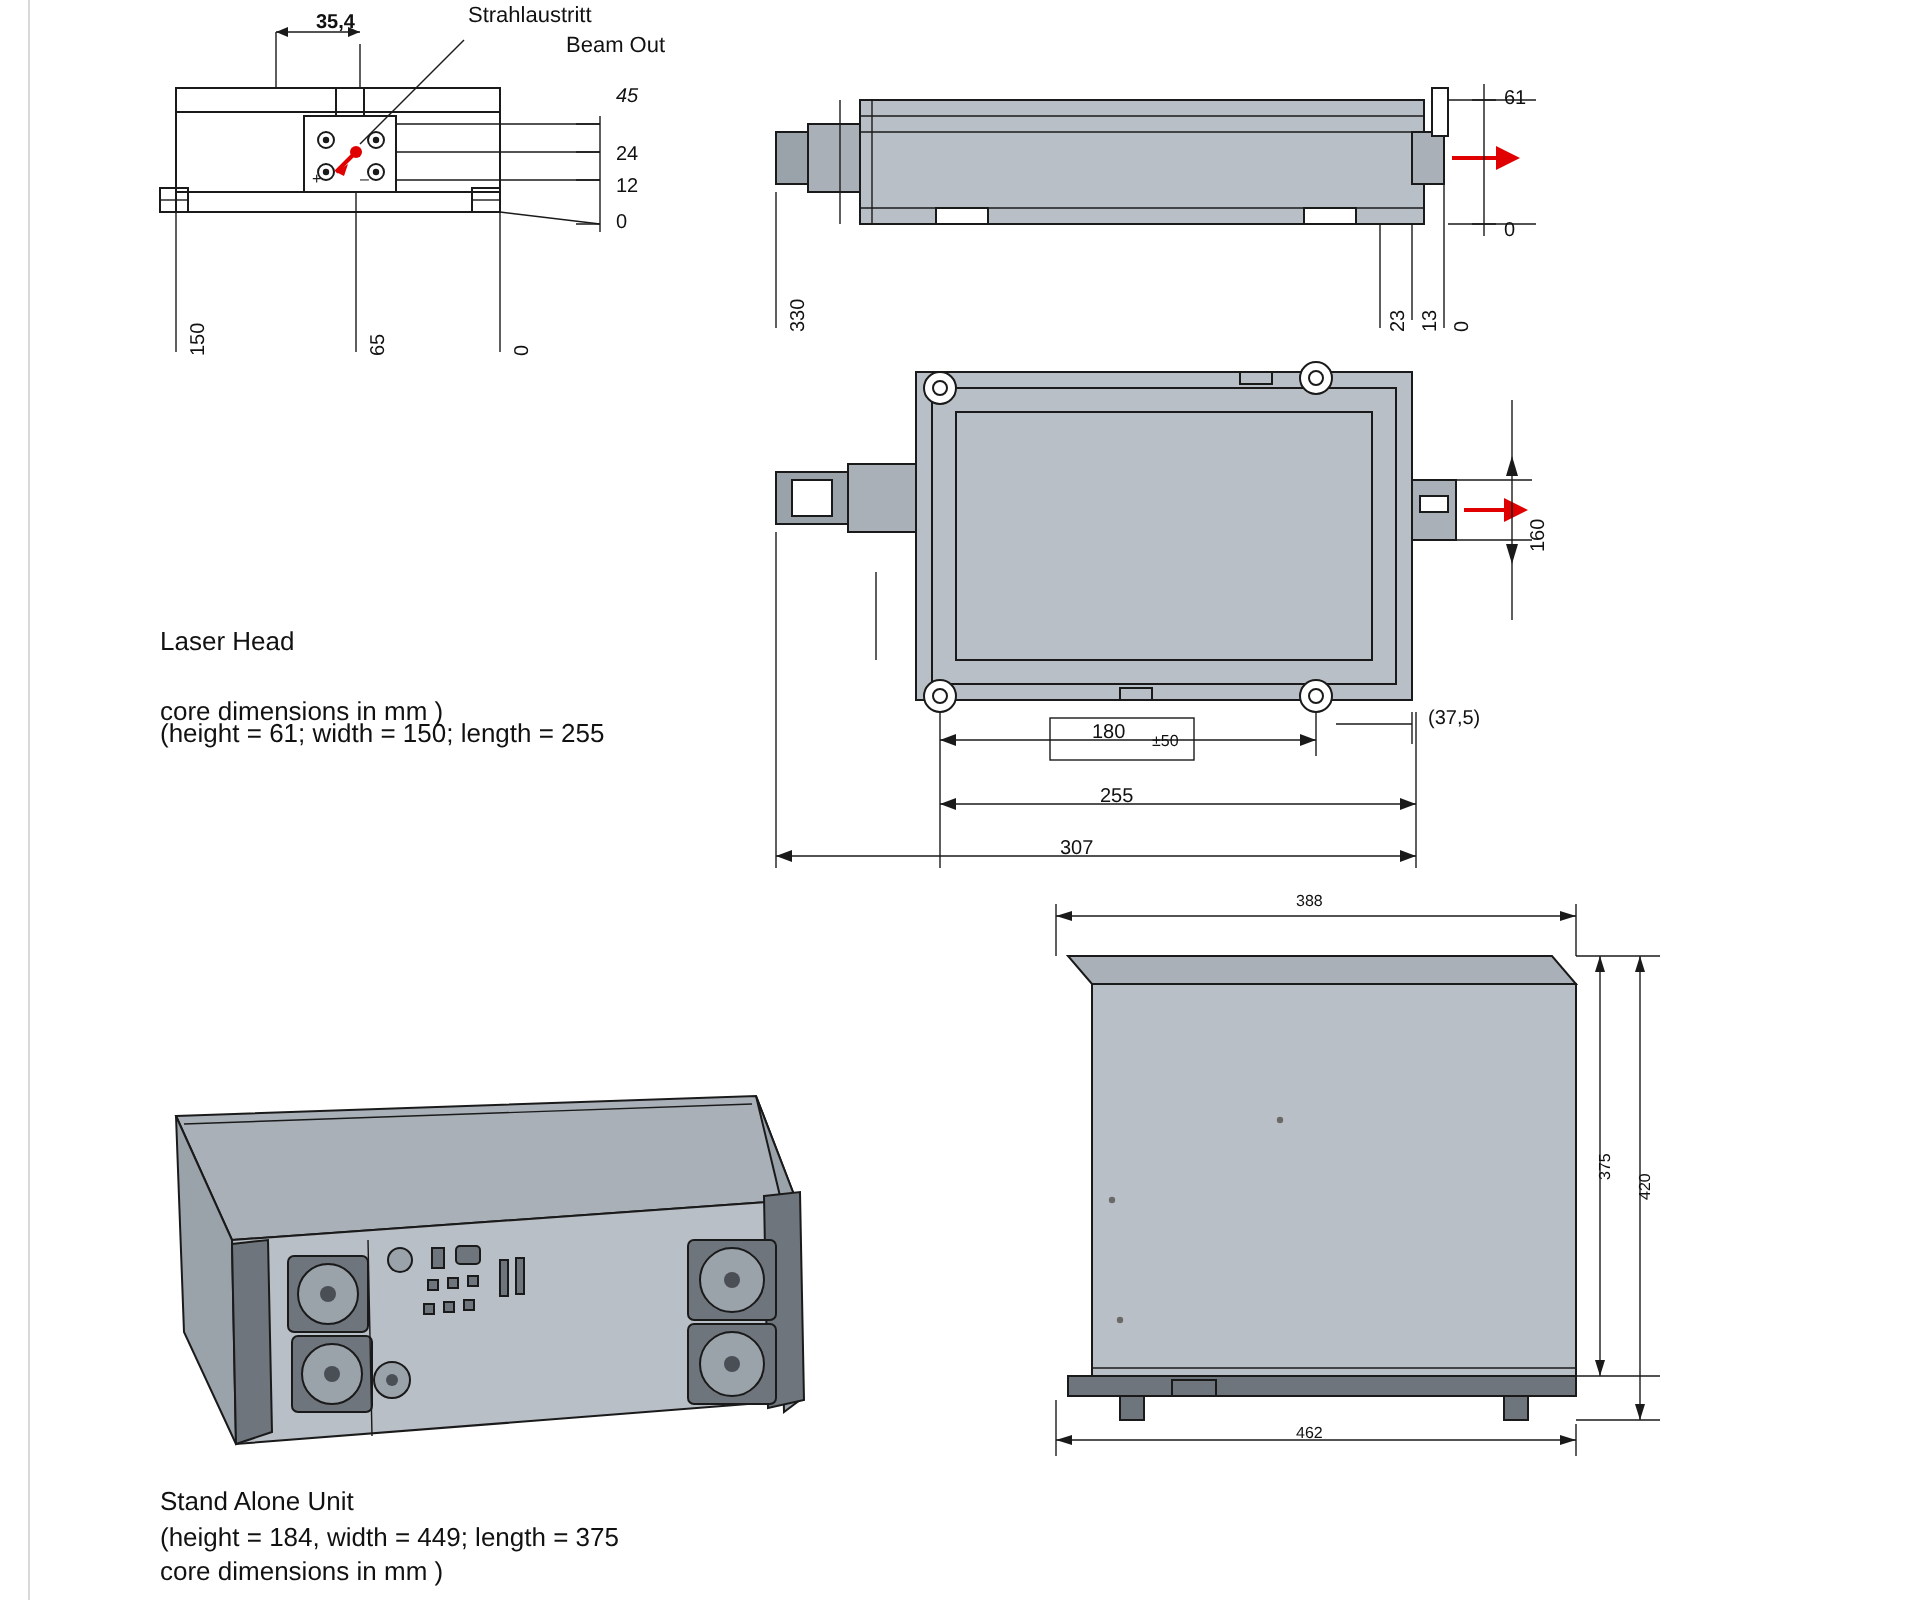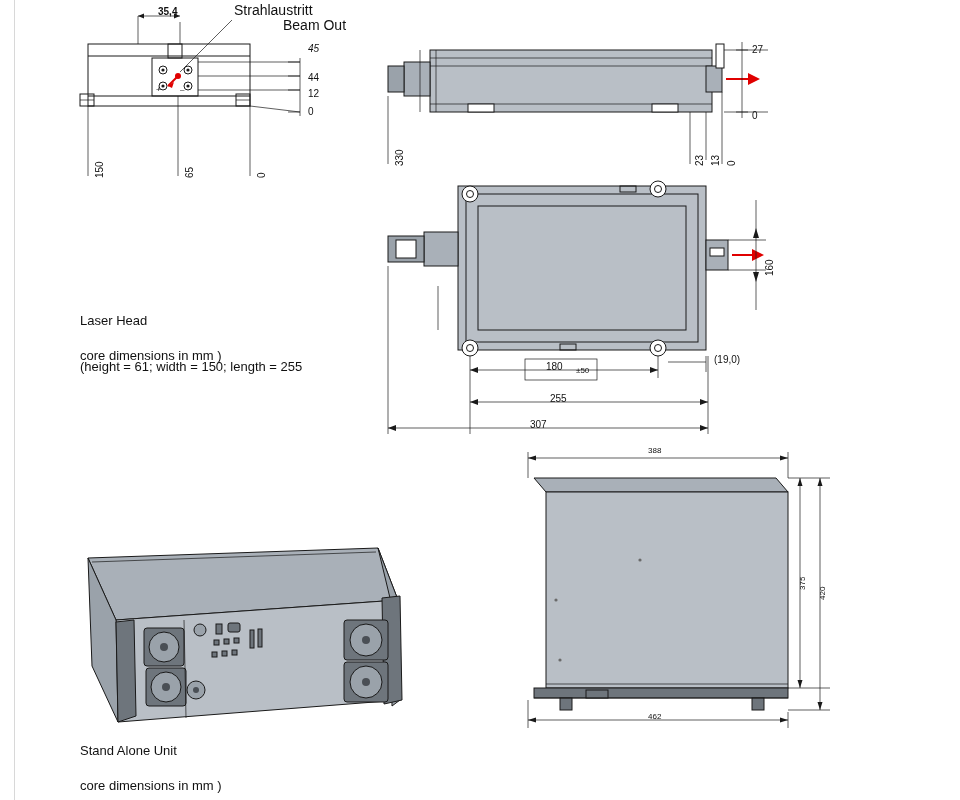--- a/index.html
+++ b/index.html
@@ -2,21 +2,21 @@
 <html><head>
 <meta charset="utf-8">
 <style>
   html,body{margin:0;padding:0;}
   body{
     width:960px;height:800px;position:relative;background:#ffffff;
     font-family:"Liberation Sans", sans-serif;color:#000;overflow:hidden;
   }
   .page{position:absolute;inset:0;}
   .edge-left{position:absolute;left:0;top:0;width:14px;height:800px;background:#ffffff;border-right:1px solid #d8d8d8;}
-  .lbl{position:absolute;font-size:14px;color:#111;white-space:nowrap;}
+  .lbl{position:absolute;font-size:11px;color:#111;white-space:nowrap;}
   .lbl.sm{font-size:10px;}
   .lbl.xs{font-size:8px;}
   .vert{transform:rotate(-90deg);transform-origin:left top;}
   .caption{position:absolute;font-size:13px;line-height:17px;color:#111;white-space:pre;}
   svg{position:absolute;left:0;top:0;overflow:visible;}
   .ln{stroke:#1a1a1a;stroke-width:1;fill:none;}
   .ln-thin{stroke:#1a1a1a;stroke-width:0.7;fill:none;}
   .dim{stroke:#1a1a1a;stroke-width:0.7;fill:none;}
   .red{stroke:#e00000;stroke-width:2;fill:#e00000;}
   .fill-gray{fill:#b9bfc6;stroke:#1a1a1a;stroke-width:1;}
@@ -81,21 +81,21 @@
     <line class="ln-thin" x1="88" y1="106" x2="88" y2="176"></line>
     <line class="ln-thin" x1="178" y1="96" x2="178" y2="176"></line>
     <line class="ln-thin" x1="250" y1="106" x2="250" y2="176"></line>
   </svg>
 
   <div class="lbl sm" style="left:158px;top:6px;font-weight:bold;">35,4</div>
   <div class="lbl" style="left:234px;top:2px;">Strahlaustritt</div>
   <div class="lbl" style="left:240px;top:17px;margin-left:43px;">Beam Out</div>
 
   <div class="lbl sm" style="left:308px;top:43px;font-style:italic;">45</div>
-  <div class="lbl sm" style="left:308px;top:72px;">44</div>
+  <div class="lbl sm" style="left:308px;top:72px;">24</div>
   <div class="lbl sm" style="left:308px;top:88px;">12</div>
   <div class="lbl sm" style="left:308px;top:106px;">0</div>
 
   <div class="lbl sm vert" style="left:94px;top:178px;">150</div>
   <div class="lbl sm vert" style="left:184px;top:178px;">65</div>
   <div class="lbl sm vert" style="left:256px;top:178px;">0</div>
 
   <svg width="960" height="800">
 
     <rect class="fill-gray" x="430" y="50" width="282" height="62"></rect>
@@ -121,21 +121,21 @@
     <line class="ln-thin" x1="724" y1="112" x2="768" y2="112"></line>
     <line class="ln-thin" x1="742" y1="42" x2="742" y2="118"></line>
     <path class="ln-thin" d="M736 50 L748 50 M736 112 L748 112"></path>
 
     <line class="ln-thin" x1="388" y1="96" x2="388" y2="164"></line>
     <line class="ln-thin" x1="690" y1="112" x2="690" y2="164"></line>
     <line class="ln-thin" x1="706" y1="112" x2="706" y2="160"></line>
     <line class="ln-thin" x1="722" y1="92" x2="722" y2="164"></line>
   </svg>
 
-  <div class="lbl sm" style="left:752px;top:44px;">27</div>
+  <div class="lbl sm" style="left:752px;top:44px;">61</div>
   <div class="lbl sm" style="left:752px;top:110px;">0</div>
   <div class="lbl sm vert" style="left:394px;top:166px;">330</div>
   <div class="lbl sm vert" style="left:694px;top:166px;">23</div>
   <div class="lbl sm vert" style="left:710px;top:166px;">13</div>
   <div class="lbl sm vert" style="left:726px;top:166px;">0</div>
 
   <svg width="960" height="800">
 
     <rect class="fill-gray" x="458" y="186" width="248" height="164"></rect>
     <rect class="fill-none" x="466" y="194" width="232" height="148"></rect>
@@ -190,21 +190,21 @@
 
     <line class="dim" x1="388" y1="428" x2="708" y2="428"></line>
     <polygon fill="#1a1a1a" points="388,428 396,425 396,431"></polygon>
     <polygon fill="#1a1a1a" points="708,428 700,425 700,431"></polygon>
     <line class="ln-thin" x1="708" y1="404" x2="708" y2="434"></line>
   </svg>
 
   <div class="lbl sm vert" style="left:764px;top:276px;">160</div>
   <div class="lbl sm" style="left:546px;top:361px;">180</div>
   <div class="lbl xs" style="left:576px;top:366px;">±50</div>
-  <div class="lbl sm" style="left:714px;top:354px;">(19,0)</div>
+  <div class="lbl sm" style="left:714px;top:354px;">(37,5)</div>
   <div class="lbl sm" style="left:550px;top:393px;">255</div>
   <div class="lbl sm" style="left:530px;top:419px;">307</div>
 
   <div class="caption" style="left:80px;top:312px;">Laser Head</div>
   <div class="caption" style="left:80px;top:330px;margin-top:28px;">(height = 61; width = 150; length = 255</div>
   <div class="caption" style="left:80px;top:347px;">core dimensions in mm )</div>
 
   <svg width="960" height="800">
 
     <line class="ln-thin" x1="528" y1="452" x2="528" y2="478"></line>
@@ -288,15 +288,16 @@
     <rect class="fill-dark" x="234" y="638" width="5" height="5"></rect>
     <rect class="fill-dark" x="212" y="652" width="5" height="5"></rect>
     <rect class="fill-dark" x="222" y="651" width="5" height="5"></rect>
     <rect class="fill-dark" x="232" y="650" width="5" height="5"></rect>
     <rect class="fill-dark" x="250" y="630" width="4" height="18"></rect>
     <rect class="fill-dark" x="258" y="629" width="4" height="18"></rect>
     <line class="ln-thin" x1="184" y1="620" x2="186" y2="718"></line>
   </svg>
 
   <div class="caption" style="left:80px;top:742px;">Stand Alone Unit</div>
+  <div class="caption" style="left:80px;top:760px;">(height = 184, width = 449; length = 375</div>
   <div class="caption" style="left:80px;top:777px;">core dimensions in mm )</div>
 
 </div>
 
 </body></html>

